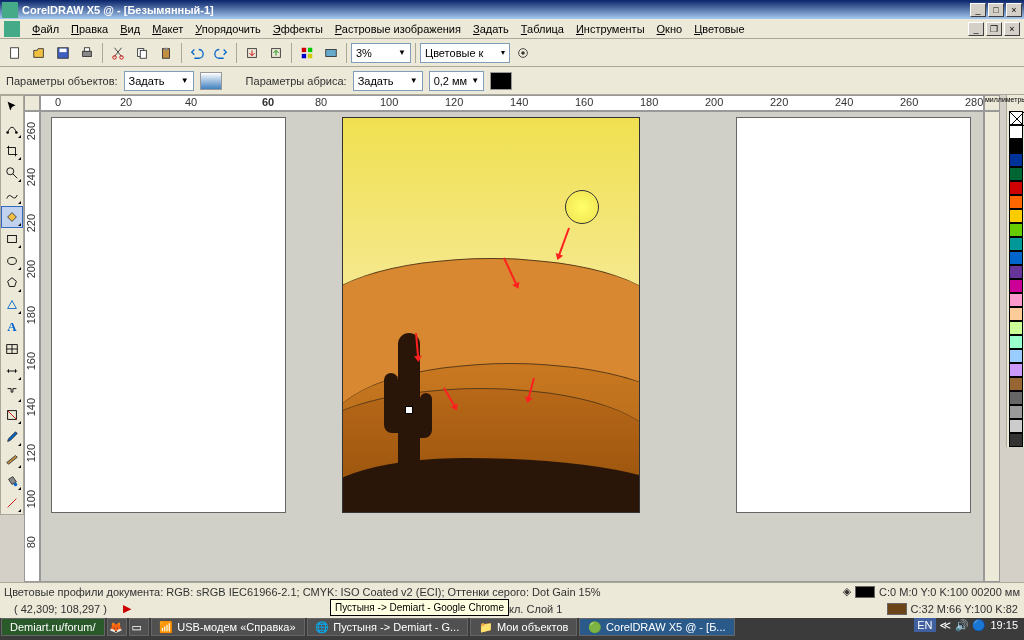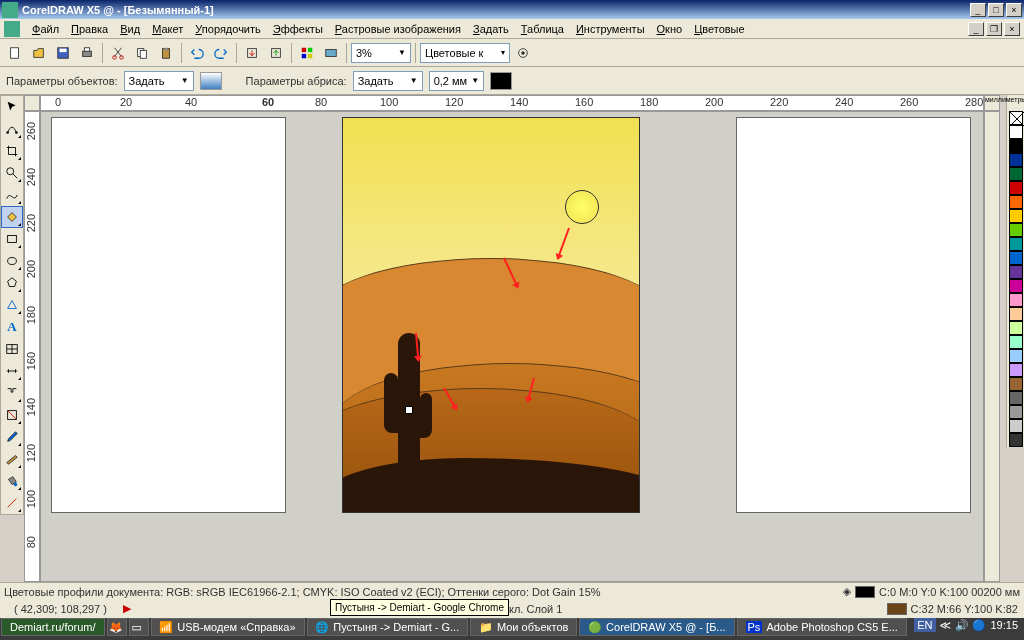--- a/index.html
+++ b/index.html
@@ -486,24 +486,20 @@
       <span>Пустыня -&gt; Demiart - G...</span>
     </div>
   <div class="tbitem">
       <span>📁</span>
       <span>Мои объектов</span>
     </div>
   <div class="tbitem active">
       <span>🟢</span>
       <span>CorelDRAW X5 @ - [Б...</span>
     </div>
-  <div class="tbitem">
-      <span style="background:#03c;padding:0 2px">Ps</span>
-      <span>Adobe Photoshop CS5 E...</span>
-    </div>
   <div class="tray">
     <span style="background:#4060a0;padding:1px 3px">EN</span>
     <span>≪</span>
     <span>🔊</span>
     <span>🔵</span>
     <span>19:15</span>
   </div>
 </div>
 
 </body></html>

